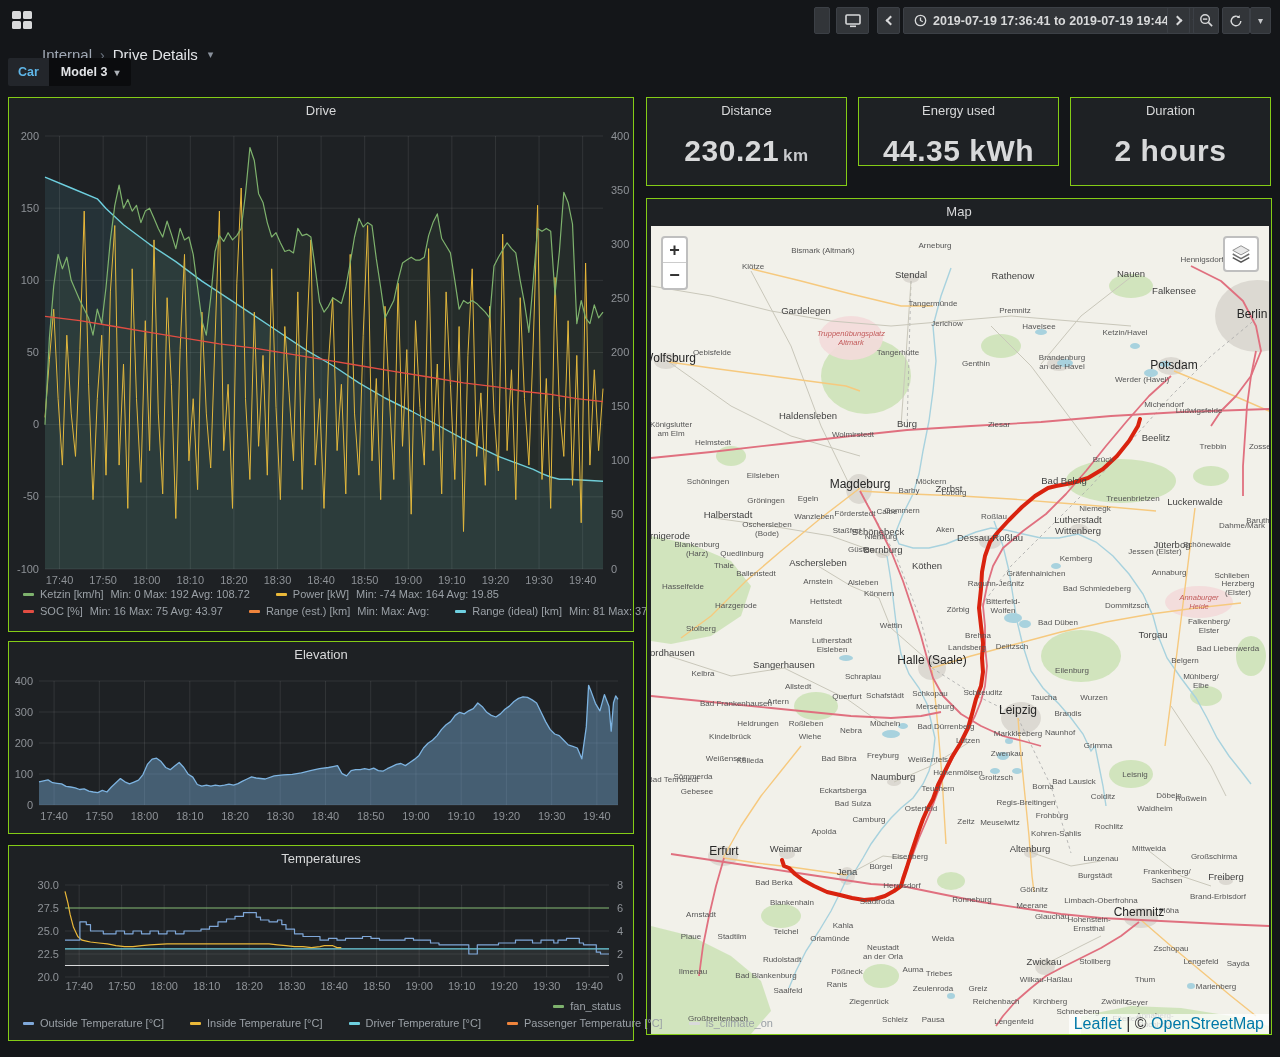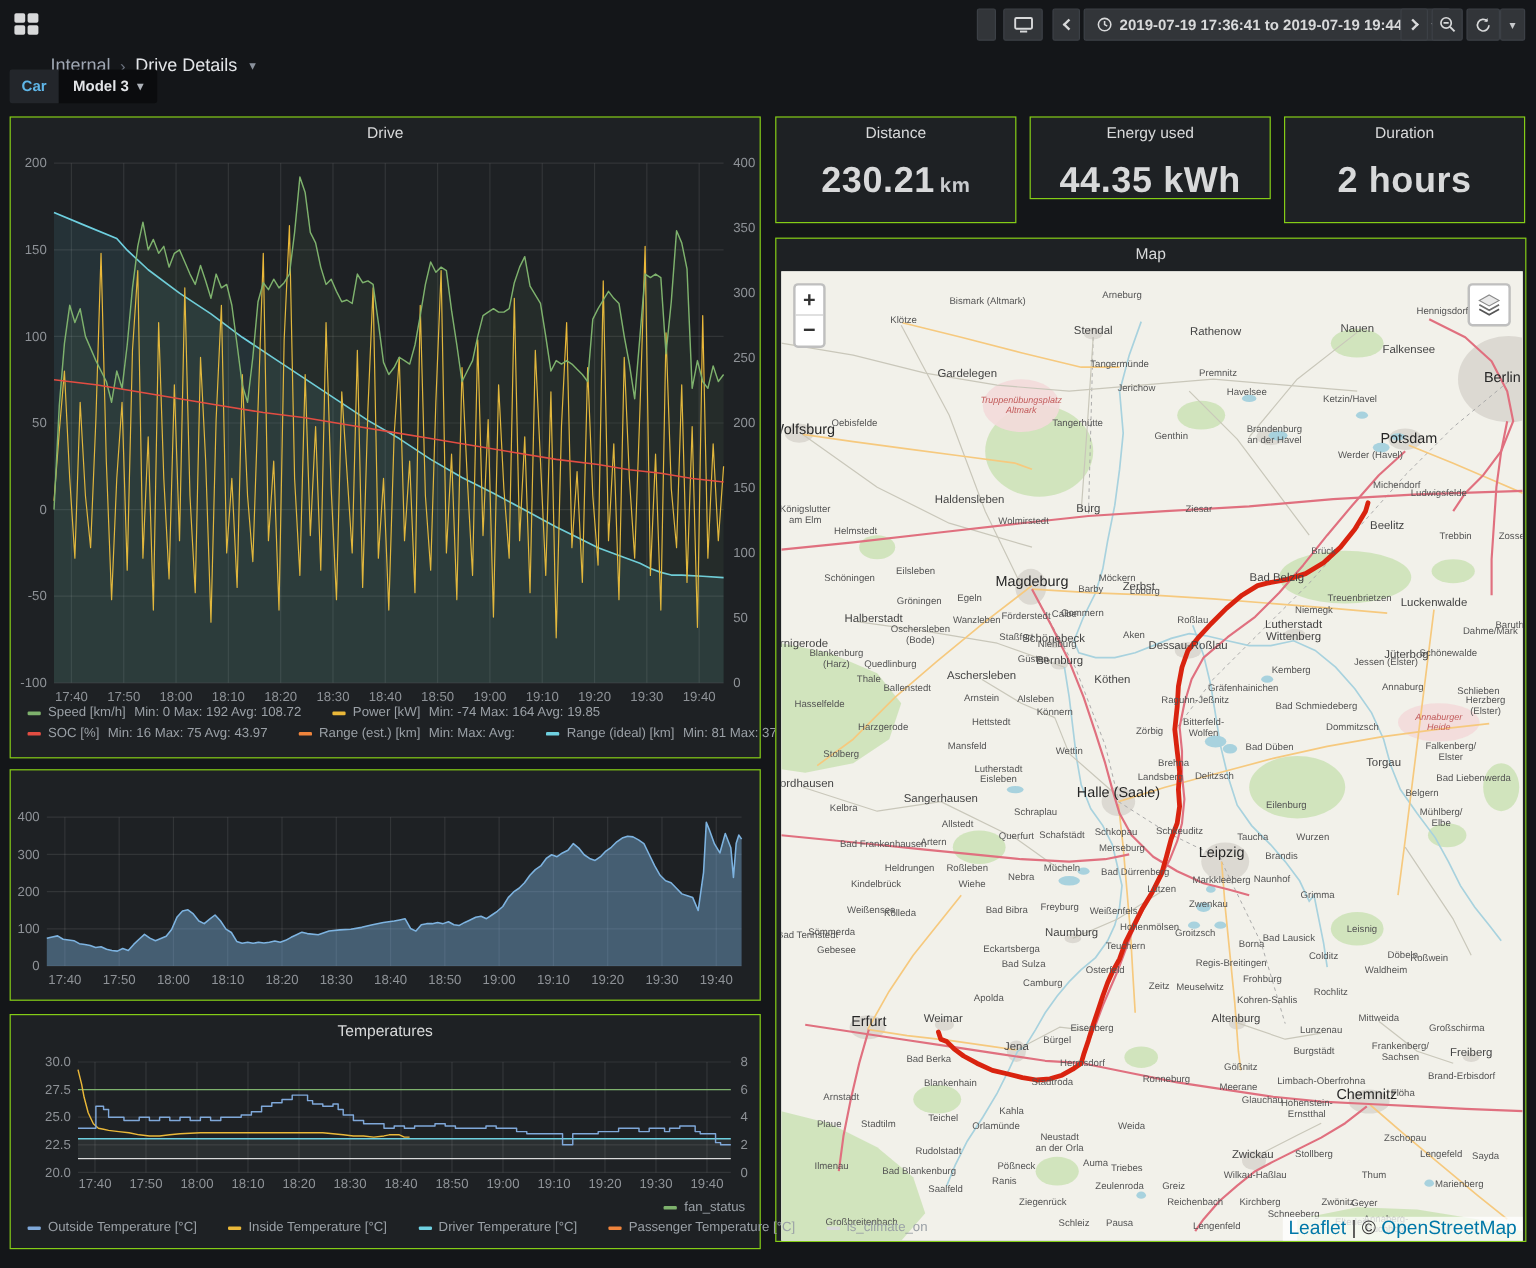--- a/index.html
+++ b/index.html
@@ -180,21 +180,21 @@
         <path d="M36.0 79.1 L62.2 90.0 L88.3 100.8 L97.0 110.5 L114.5 126.8 L140.6 146.3 L166.8 163.6 L192.9 183.1 L219.1 200.4 L245.3 217.7 L271.4 235.0 L297.6 252.3 L323.7 267.5 L349.9 284.8 L376.0 300.0 L402.2 313.0 L428.3 327.0 L454.5 341.1 L471.9 349.8 L489.4 358.4 L506.8 364.9 L524.3 371.4 L533.0 375.7 L541.7 379.0 L550.4 381.2 L559.1 381.2 L576.6 382.2 L594.0 383.3" fill="none" stroke="#6ED0E0" stroke-width="1.4" stroke-linejoin="round"></path>
         <path d="M36.0 319.4 L40.4 261.7 L44.7 211.2 L49.1 300.7 L53.4 367.1 L57.8 237.2 L62.2 315.1 L66.5 358.4 L70.9 251.6 L75.2 113.1 L79.6 286.3 L84.0 401.7 L88.3 300.7 L92.7 237.2 L97.0 377.2 L101.4 193.9 L105.8 127.5 L110.1 367.1 L114.5 266.0 L118.8 410.4 L123.2 170.8 L127.5 300.7 L131.9 384.4 L136.3 222.7 L140.6 352.6 L145.0 141.9 L149.3 315.1 L153.7 395.9 L158.1 199.7 L162.4 286.3 L166.8 420.5 L171.1 251.6 L175.5 156.4 L179.9 362.8 L184.2 300.7 L188.6 391.6 L192.9 214.1 L197.3 315.1 L201.7 370.0 L206.0 243.0 L210.4 113.1 L214.7 352.6 L219.1 286.3 L223.5 410.4 L227.8 185.2 L232.2 90.0 L236.5 300.7 L240.9 381.5 L245.3 214.1 L249.6 348.3 L254.0 257.4 L258.3 377.2 L262.7 170.8 L267.0 309.3 L271.4 401.7 L275.8 228.5 L280.1 294.9 L284.5 362.8 L288.8 193.9 L293.2 391.6 L297.6 243.0 L301.9 141.9 L306.3 367.1 L310.6 300.7 L315.0 410.4 L319.4 266.0 L323.7 199.7 L328.1 352.6 L332.4 286.3 L336.8 395.9 L341.2 156.4 L345.5 315.1 L349.9 377.2 L354.2 237.2 L358.6 127.5 L363.0 362.8 L367.3 280.5 L371.7 401.7 L376.0 208.3 L380.4 300.7 L384.8 381.5 L389.1 185.2 L393.5 348.3 L397.8 251.6 L402.2 416.2 L406.5 222.7 L410.9 309.3 L415.3 367.1 L419.6 150.6 L424.0 352.6 L428.3 266.0 L432.7 395.9 L437.1 193.9 L441.4 286.3 L445.8 381.5 L450.1 228.5 L454.5 433.5 L458.9 257.4 L463.2 170.8 L467.6 358.4 L471.9 294.9 L476.3 387.3 L480.7 208.3 L485.0 315.1 L489.4 372.9 L493.7 136.1 L498.1 352.6 L502.5 271.8 L506.8 401.7 L511.2 199.7 L515.5 300.7 L519.9 367.1 L524.3 243.0 L528.6 107.3 L533.0 381.5 L537.3 280.5 L541.7 410.4 L546.0 179.4 L550.4 309.3 L554.8 358.4 L559.1 222.7 L563.5 387.3 L567.8 257.4 L572.2 424.8 L576.6 165.0 L580.9 367.1 L585.3 271.8 L589.6 352.6 L594.0 290.6" fill="none" stroke="#EAB839" stroke-width="1" stroke-linejoin="round"></path>
         <path d="M36.0 326.7 L40.4 240.1 L44.7 188.1 L49.1 156.4 L53.4 170.8 L57.8 159.2 L62.2 182.3 L70.9 202.5 L79.6 219.9 L84.0 237.2 L88.3 211.2 L92.7 225.6 L97.0 189.5 L101.4 141.9 L105.8 107.3 L110.1 87.1 L114.5 110.2 L118.8 101.5 L123.2 113.1 L127.5 107.3 L131.9 124.6 L136.3 113.1 L140.6 110.2 L145.0 120.3 L149.3 130.4 L153.7 139.0 L158.1 123.2 L162.4 136.1 L166.8 150.6 L171.1 130.4 L175.5 141.9 L179.9 139.0 L184.2 156.4 L188.6 189.5 L192.9 222.7 L197.3 237.2 L201.7 199.7 L206.0 153.5 L210.4 137.6 L214.7 143.4 L219.1 134.7 L223.5 141.9 L227.8 137.6 L232.2 130.4 L236.5 95.7 L240.9 49.5 L245.3 62.5 L249.6 95.7 L254.0 104.4 L258.3 124.6 L262.7 139.0 L267.0 134.7 L271.4 144.8 L275.8 153.5 L280.1 152.0 L284.5 154.9 L288.8 130.4 L293.2 137.6 L297.6 136.1 L301.9 139.0 L306.3 170.8 L310.6 204.0 L315.0 214.1 L319.4 208.3 L323.7 199.7 L328.1 202.5 L332.4 205.4 L336.8 189.5 L341.2 165.0 L345.5 139.0 L349.9 120.3 L354.2 128.9 L358.6 124.6 L363.0 127.5 L367.3 160.7 L371.7 189.5 L376.0 219.9 L380.4 211.2 L384.8 202.5 L389.1 182.3 L393.5 165.0 L397.8 162.1 L402.2 159.2 L406.5 162.1 L410.9 162.1 L415.3 159.2 L419.6 137.6 L424.0 124.6 L428.3 115.9 L432.7 140.5 L437.1 147.7 L441.4 154.9 L445.8 182.3 L450.1 211.2 L454.5 202.5 L458.9 205.4 L463.2 202.5 L467.6 205.4 L471.9 209.8 L476.3 214.1 L480.7 219.9 L485.0 167.9 L489.4 159.2 L493.7 152.0 L498.1 144.8 L502.5 150.6 L506.8 154.9 L511.2 182.3 L515.5 205.4 L519.9 234.3 L524.3 182.3 L528.6 130.4 L533.0 133.3 L537.3 130.4 L541.7 133.3 L546.0 196.8 L550.4 153.5 L554.8 94.3 L559.1 104.4 L563.5 126.0 L567.8 225.6 L572.2 202.5 L576.6 219.9 L580.9 225.6 L585.3 206.9 L589.6 219.9 L594.0 214.1 L594.0 471 L36.0 471 Z" fill="#7EB26D" fill-opacity="0.08" stroke="none"></path>
         <path d="M36.0 326.7 L40.4 240.1 L44.7 188.1 L49.1 156.4 L53.4 170.8 L57.8 159.2 L62.2 182.3 L70.9 202.5 L79.6 219.9 L84.0 237.2 L88.3 211.2 L92.7 225.6 L97.0 189.5 L101.4 141.9 L105.8 107.3 L110.1 87.1 L114.5 110.2 L118.8 101.5 L123.2 113.1 L127.5 107.3 L131.9 124.6 L136.3 113.1 L140.6 110.2 L145.0 120.3 L149.3 130.4 L153.7 139.0 L158.1 123.2 L162.4 136.1 L166.8 150.6 L171.1 130.4 L175.5 141.9 L179.9 139.0 L184.2 156.4 L188.6 189.5 L192.9 222.7 L197.3 237.2 L201.7 199.7 L206.0 153.5 L210.4 137.6 L214.7 143.4 L219.1 134.7 L223.5 141.9 L227.8 137.6 L232.2 130.4 L236.5 95.7 L240.9 49.5 L245.3 62.5 L249.6 95.7 L254.0 104.4 L258.3 124.6 L262.7 139.0 L267.0 134.7 L271.4 144.8 L275.8 153.5 L280.1 152.0 L284.5 154.9 L288.8 130.4 L293.2 137.6 L297.6 136.1 L301.9 139.0 L306.3 170.8 L310.6 204.0 L315.0 214.1 L319.4 208.3 L323.7 199.7 L328.1 202.5 L332.4 205.4 L336.8 189.5 L341.2 165.0 L345.5 139.0 L349.9 120.3 L354.2 128.9 L358.6 124.6 L363.0 127.5 L367.3 160.7 L371.7 189.5 L376.0 219.9 L380.4 211.2 L384.8 202.5 L389.1 182.3 L393.5 165.0 L397.8 162.1 L402.2 159.2 L406.5 162.1 L410.9 162.1 L415.3 159.2 L419.6 137.6 L424.0 124.6 L428.3 115.9 L432.7 140.5 L437.1 147.7 L441.4 154.9 L445.8 182.3 L450.1 211.2 L454.5 202.5 L458.9 205.4 L463.2 202.5 L467.6 205.4 L471.9 209.8 L476.3 214.1 L480.7 219.9 L485.0 167.9 L489.4 159.2 L493.7 152.0 L498.1 144.8 L502.5 150.6 L506.8 154.9 L511.2 182.3 L515.5 205.4 L519.9 234.3 L524.3 182.3 L528.6 130.4 L533.0 133.3 L537.3 130.4 L541.7 133.3 L546.0 196.8 L550.4 153.5 L554.8 94.3 L559.1 104.4 L563.5 126.0 L567.8 225.6 L572.2 202.5 L576.6 219.9 L580.9 225.6 L585.3 206.9 L589.6 219.9 L594.0 214.1" fill="none" stroke="#7EB26D" stroke-width="1.2" stroke-linejoin="round"></path>
         <path d="M36.0 218.4 L70.9 222.7 L105.8 228.5 L140.6 234.3 L175.5 240.1 L210.4 245.8 L245.3 250.2 L280.1 255.9 L315.0 261.7 L349.9 267.5 L384.8 273.3 L419.6 279.0 L454.5 284.8 L489.4 289.1 L515.5 293.5 L541.7 296.4 L567.8 300.7 L594.0 303.6" fill="none" stroke="#E24D42" stroke-width="1.3" stroke-linejoin="round"></path>
       </svg></div>
   <div class="legend" id="legend-drive" style="top:490px;">
       <div class="legrow">
         <div class="legitem">
           <span class="legdash" style="background: rgb(126, 178, 109);"></span>
-          <span>Speed [km/h]</span>
+          <span>Ketzin [km/h]</span>
           <span class="legvals">Min: 0  Max: 192  Avg: 108.72</span>
         </div>
         <div class="legitem">
           <span class="legdash" style="background: rgb(234, 184, 57);"></span>
           <span>Power [kW]</span>
           <span class="legvals">Min: -74  Max: 164  Avg: 19.85</span>
         </div>
       </div>
       <div class="legrow">
         <div class="legitem">
@@ -575,20 +575,21 @@
         <text x="218" y="596" text-anchor="middle" font-size="8" fill="#555555" font-weight="400"><tspan x="218" dy="0">Camburg</tspan></text>
         <text x="173" y="608" text-anchor="middle" font-size="8" fill="#555555" font-weight="400"><tspan x="173" dy="0">Apolda</tspan></text>
         <text x="270" y="585" text-anchor="middle" font-size="8" fill="#555555" font-weight="400"><tspan x="270" dy="0">Osterfeld</tspan></text>
         <text x="200" y="110" text-anchor="middle" font-size="7.5" fill="#c25b5b" font-style="italic"><tspan x="200" dy="0">Truppenübungsplatz</tspan><tspan x="200" dy="8.5">Altmark</tspan></text>
         <text x="548" y="374" text-anchor="middle" font-size="7.5" fill="#c25b5b" font-style="italic"><tspan x="548" dy="0">Annaburger</tspan><tspan x="548" dy="8.5">Heide</tspan></text>
       </svg>
   </div>
 </div>
 
 <div class="panel" style="left:8px;top:641px;width:626px;height:193px;">
+  <div class="ptitle">Elevation</div>
   <div id="chart-elevation" class="abs" style="left:0;top:0;width:626px;height:193px;"><svg width="626" height="193" viewBox="0 0 626 193">
         <line x1="30" x2="609" y1="39" y2="39" stroke="rgba(255,255,255,0.09)" stroke-width="1"></line>
         <text x="24" y="42.5" text-anchor="end" font-size="11" fill="#8e9297">400</text>
         <line x1="30" x2="609" y1="70" y2="70" stroke="rgba(255,255,255,0.09)" stroke-width="1"></line>
         <text x="24" y="73.5" text-anchor="end" font-size="11" fill="#8e9297">300</text>
         <line x1="30" x2="609" y1="101" y2="101" stroke="rgba(255,255,255,0.09)" stroke-width="1"></line>
         <text x="24" y="104.5" text-anchor="end" font-size="11" fill="#8e9297">200</text>
         <line x1="30" x2="609" y1="132" y2="132" stroke="rgba(255,255,255,0.09)" stroke-width="1"></line>
         <text x="24" y="135.5" text-anchor="end" font-size="11" fill="#8e9297">100</text>
         <line x1="30" x2="609" y1="163" y2="163" stroke="rgba(255,255,255,0.09)" stroke-width="1"></line>

